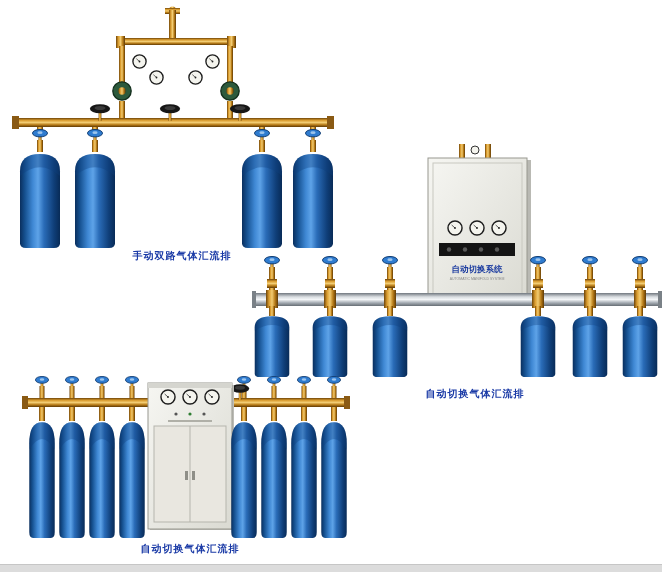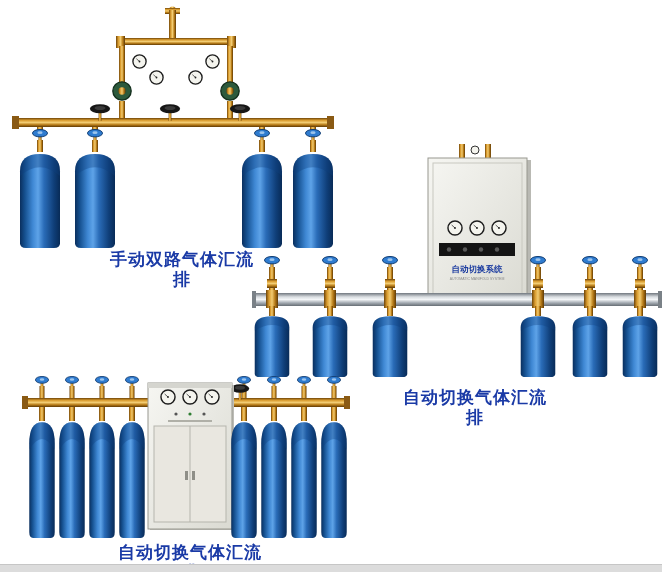--- a/index.html
+++ b/index.html
@@ -2,21 +2,21 @@
 <html><head>
 <meta charset="utf-8">
 <style>
   html,body{margin:0;padding:0;}
   body{background:#ffffff;font-family:"Liberation Sans","DejaVu Sans",sans-serif;}
   .canvas{position:relative;width:662px;height:572px;background:#ffffff;overflow:hidden;}
   .scene{position:absolute;}
   .scene-1{left:10px;top:6px;width:332px;height:244px;}
   .scene-2{left:252px;top:140px;width:410px;height:250px;}
   .scene-3{left:18px;top:376px;width:336px;height:166px;}
-  .caption{position:absolute;color:#1a3aa6;font-weight:700;font-size:17px;line-height:1.2;
+  .caption{position:absolute;color:#1a3aa6;font-weight:700;font-size:10px;line-height:1.2;
            letter-spacing:1px;text-align:center;}
   #cap1{left:102px;top:250px;width:160px;}
   #cap2{left:400px;top:388px;width:150px;}
   #cap3{left:110px;top:543px;width:160px;}
   .footer-strip{position:absolute;left:0;top:564px;width:662px;height:8px;background:#dcdcdc;border-top:1px solid #c6c6c6;}
   svg text{font-family:"Liberation Sans","DejaVu Sans",sans-serif;}
 </style>
 </head>
 <body>
 

